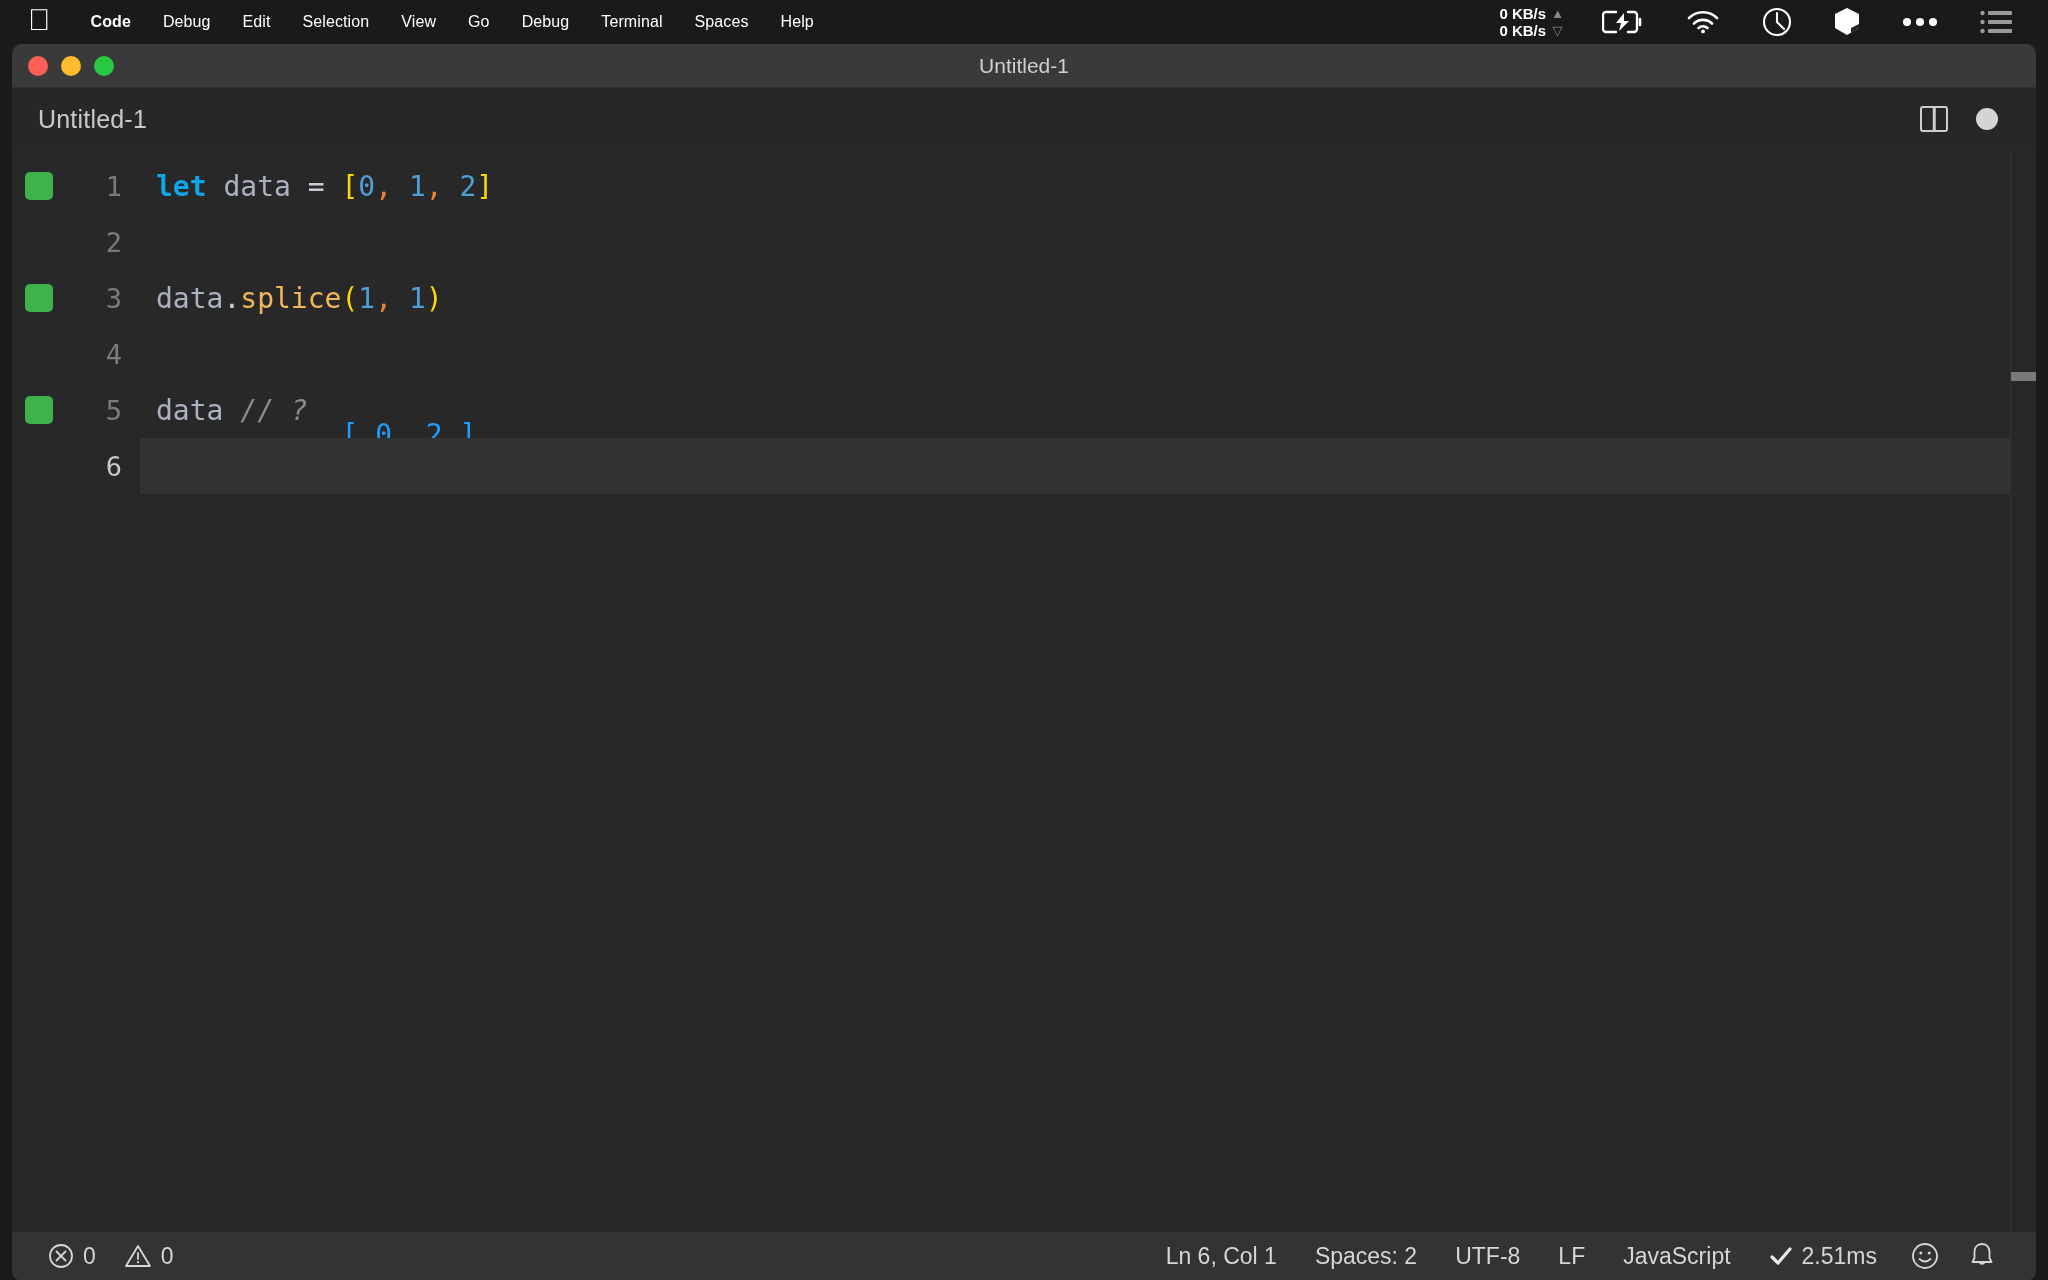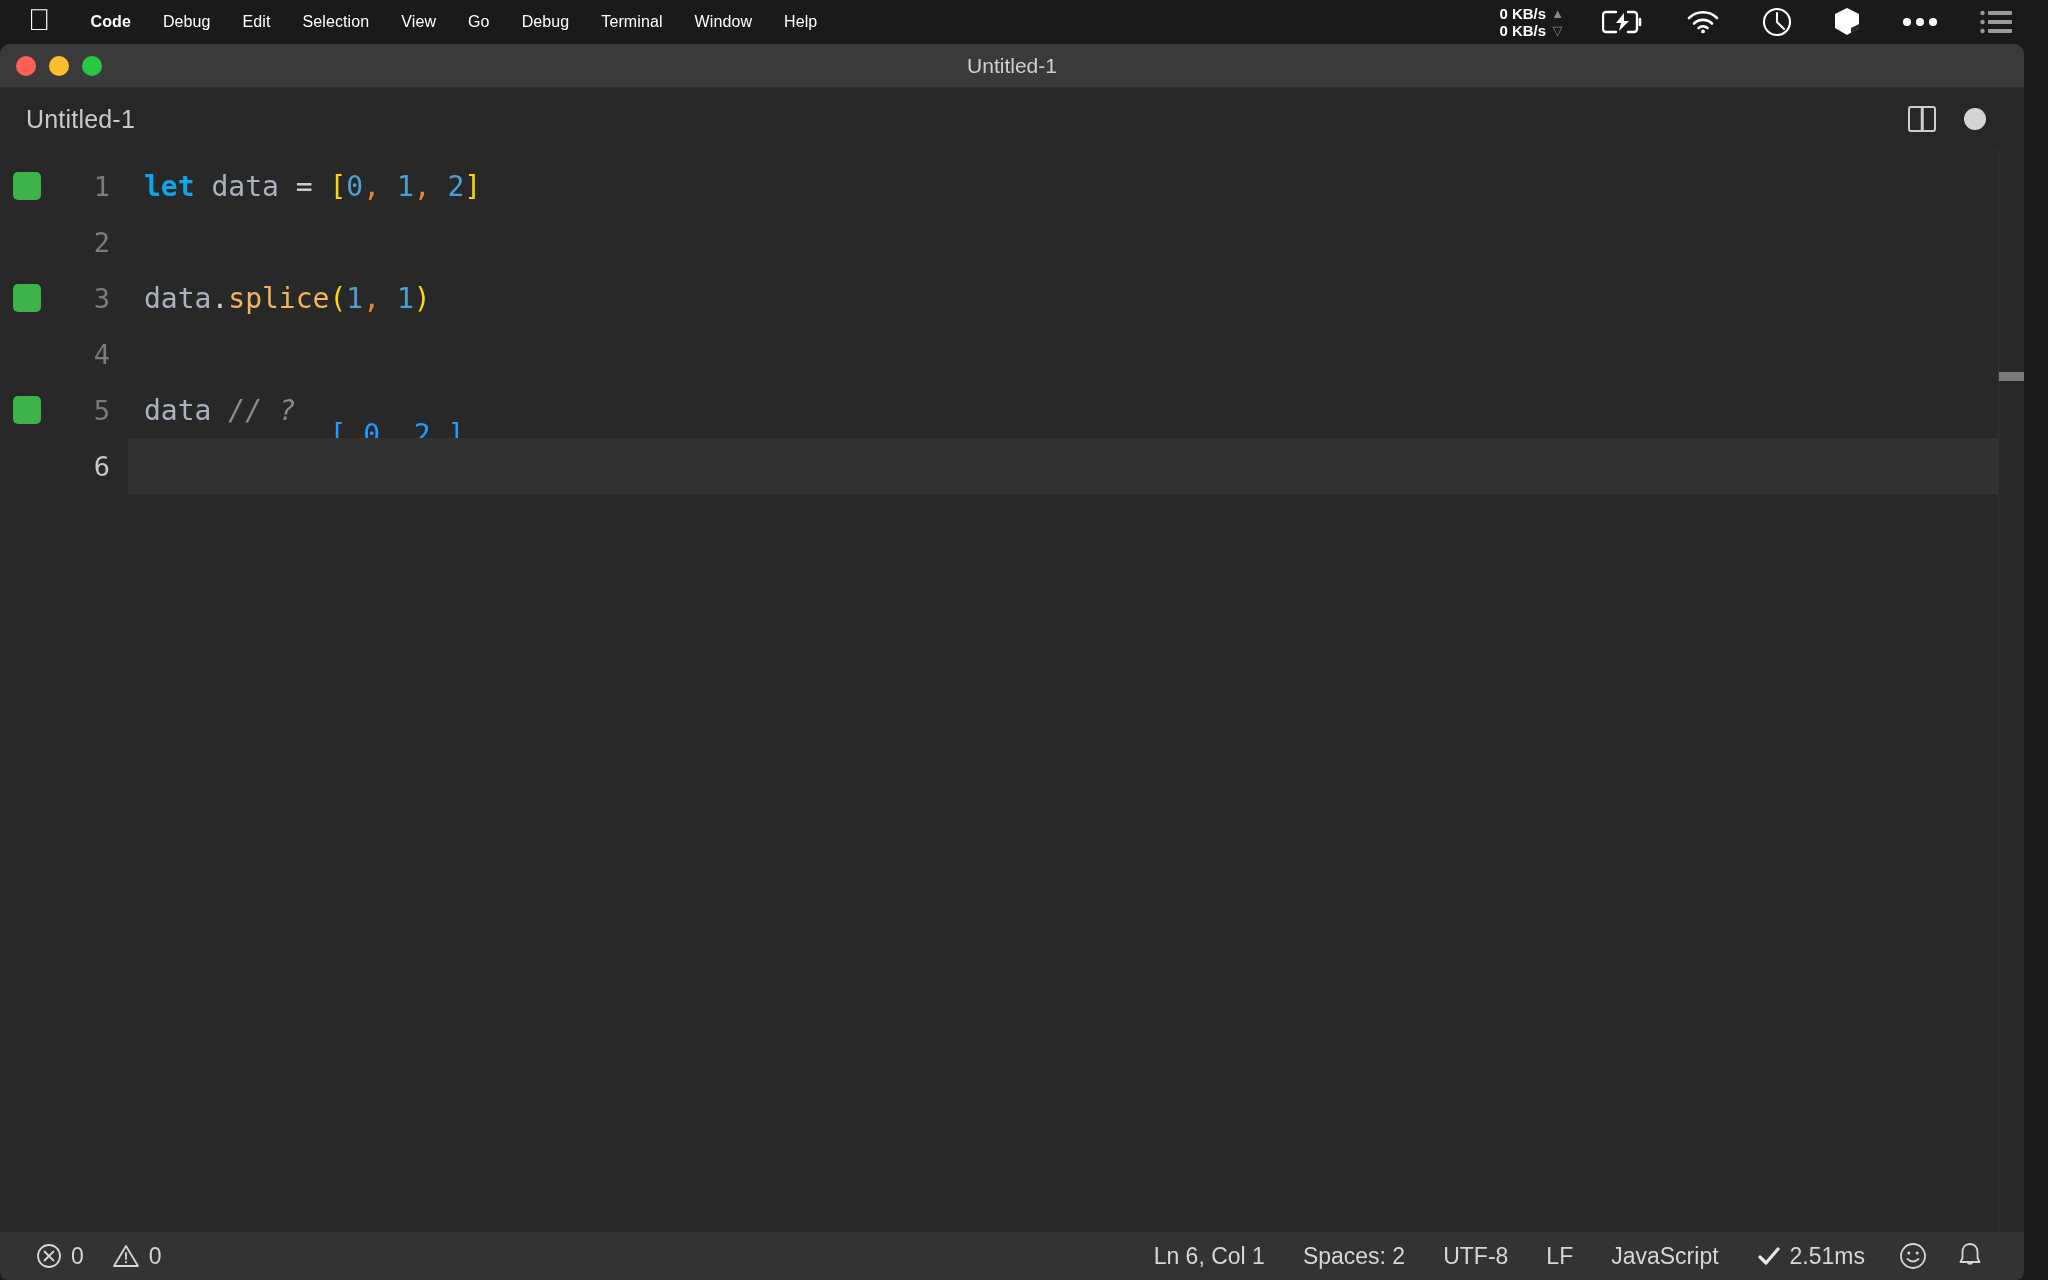--- a/index.html
+++ b/index.html
@@ -65,21 +65,21 @@
     display: flex; flex-direction: column;
     align-items: center;
     margin-left: 5px;
     font-size: 13px; line-height: 17px;
     color: #8a8a8a;
   }
 
   
   .window {
     position: absolute;
-    top: 44px; left: 0;
+    top: 44px; left: 12px;
     width: 2024px; height: 1236px;
     background: #262626;
     border-radius: 10px 10px 8px 8px;
     overflow: hidden;
   }
 
   .titlebar {
     position: relative;
     height: 44px;
     background: #3a3a3a;
@@ -243,21 +243,21 @@
   <div class="menubar-left">
     <div class="apple-logo"></div>
     <div class="menu-item app-name">Code</div>
     <div class="menu-item">Debug</div>
     <div class="menu-item">Edit</div>
     <div class="menu-item">Selection</div>
     <div class="menu-item">View</div>
     <div class="menu-item">Go</div>
     <div class="menu-item">Debug</div>
     <div class="menu-item">Terminal</div>
-    <div class="menu-item">Window</div>
+    <div class="menu-item">Spaces</div>
     <div class="menu-item">Help</div>
   </div>
 
   <div class="menubar-right">
 
     <div class="netspeed">
       <div class="nums">
         <span>0 KB/s</span>
         <span>0 KB/s</span>
       </div>

